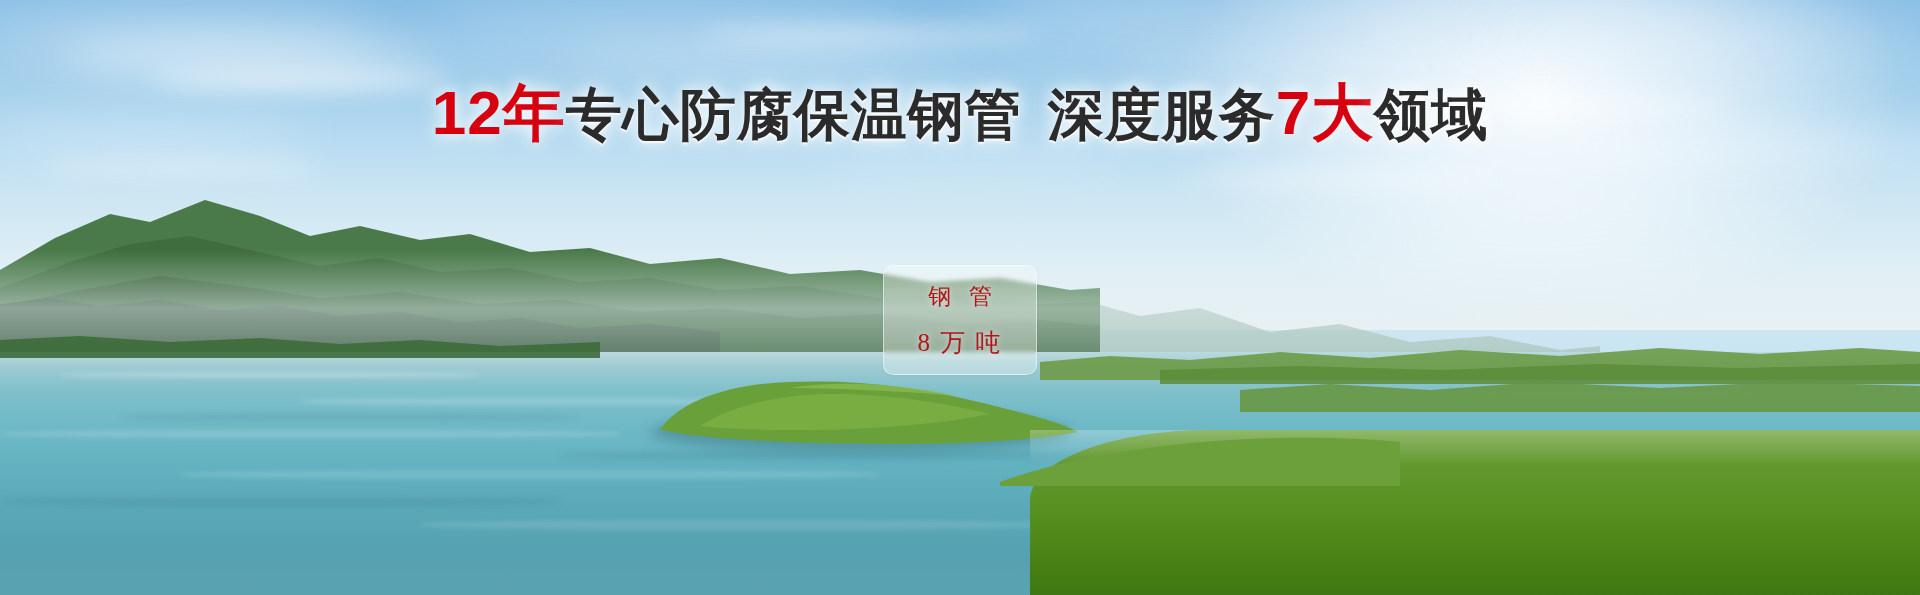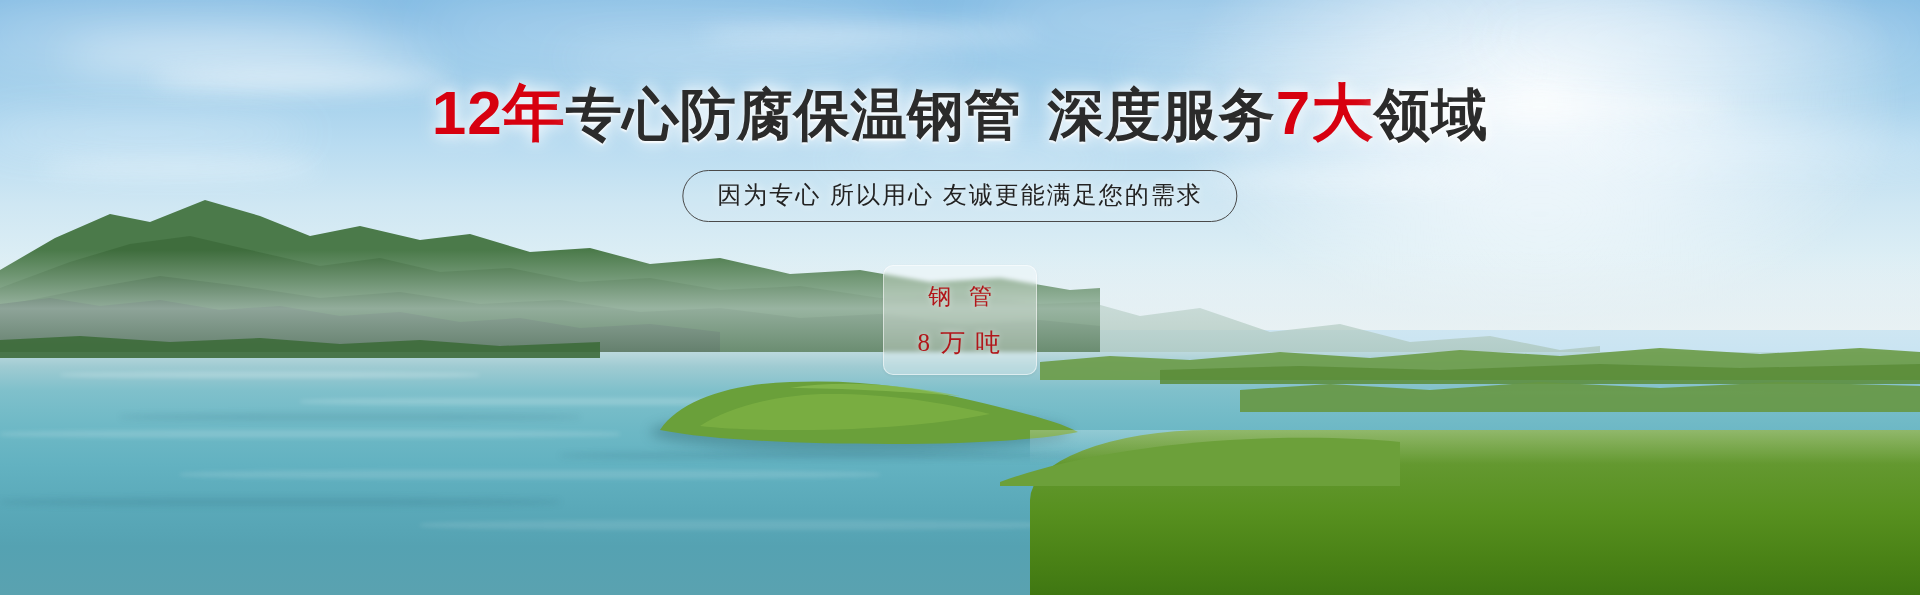--- a/index.html
+++ b/index.html
@@ -209,21 +209,20 @@
   <svg class="leftbank" viewBox="0 0 600 90">
     <path d="M0,40 L80,36 L170,42 L260,38 L340,44 L420,40 L500,46 L600,42 L600,58 L0,58 Z" fill="#3d6b3a" opacity=".9"></path>
   </svg>
 
   <div class="content">
 
     <div class="headline">
       <span class="red">12年</span><span class="seg">专心防腐保温钢管</span><span class="gap"></span><span class="seg">深度服务</span><span class="red">7大</span><span class="seg">领域</span>
     </div>
 
-    <div class="pill">因为专心 所以用心  友诚更能满足您的需求</div>
 
     <div class="cards">
 
       <div class="card">
         <div class="ttl">钢 管</div>
         <div class="val"><span>8 万 吨</span><sup></sup></div>
       </div>
 
 
 

